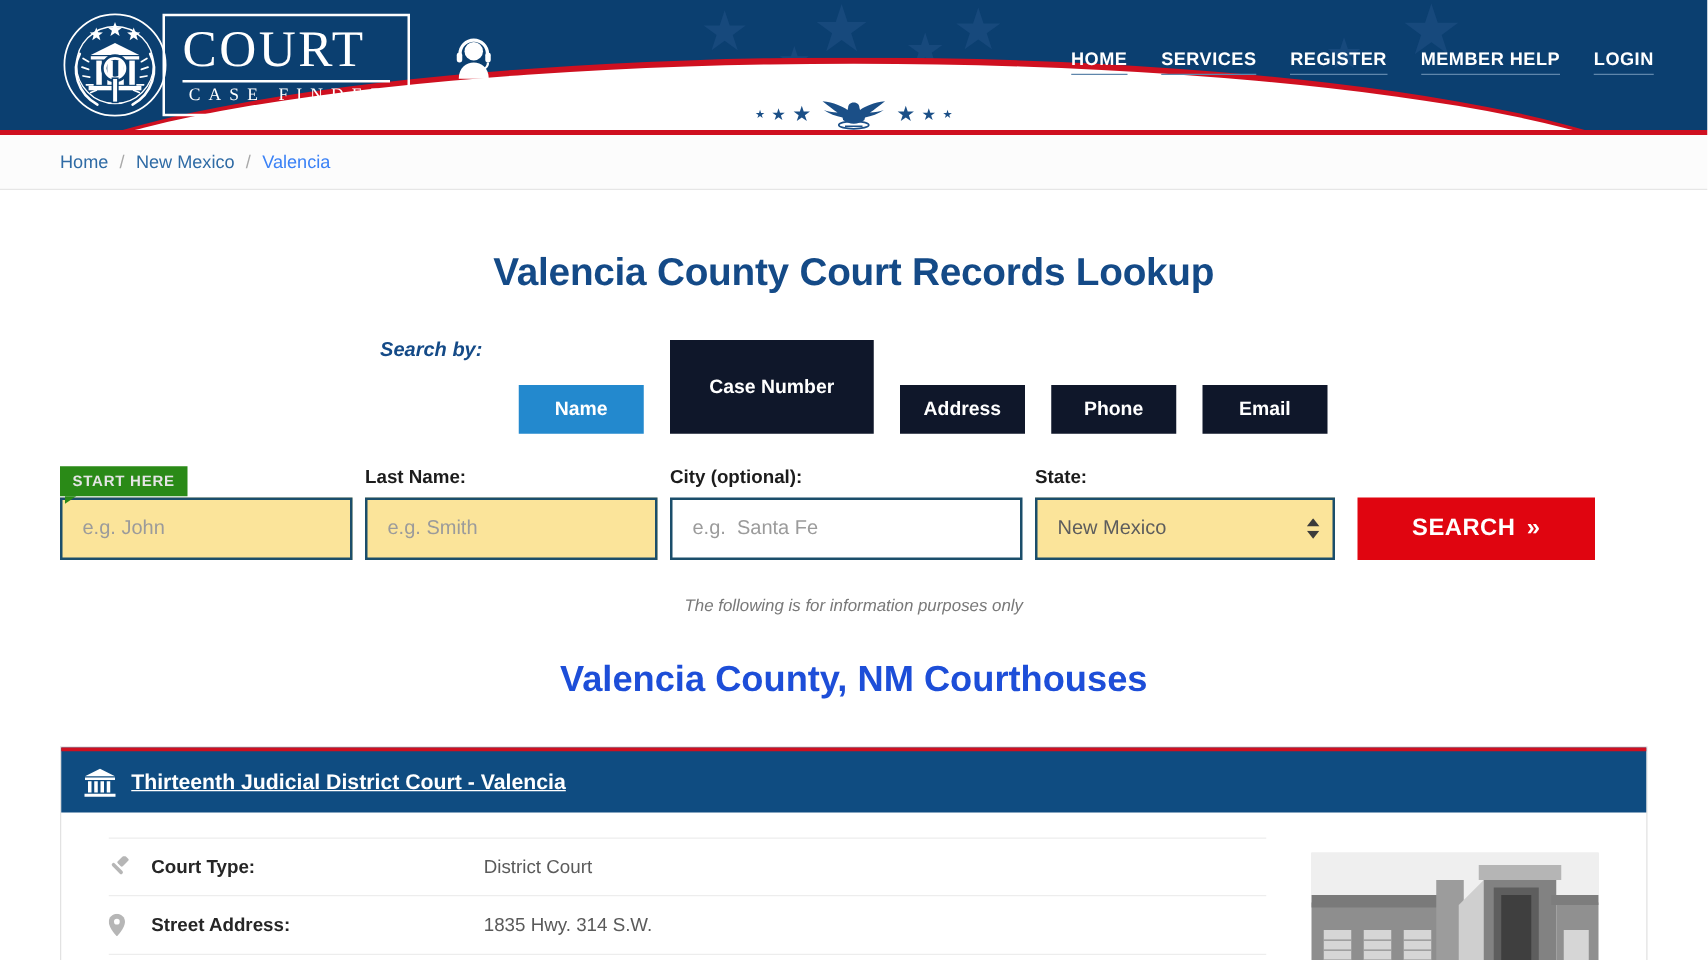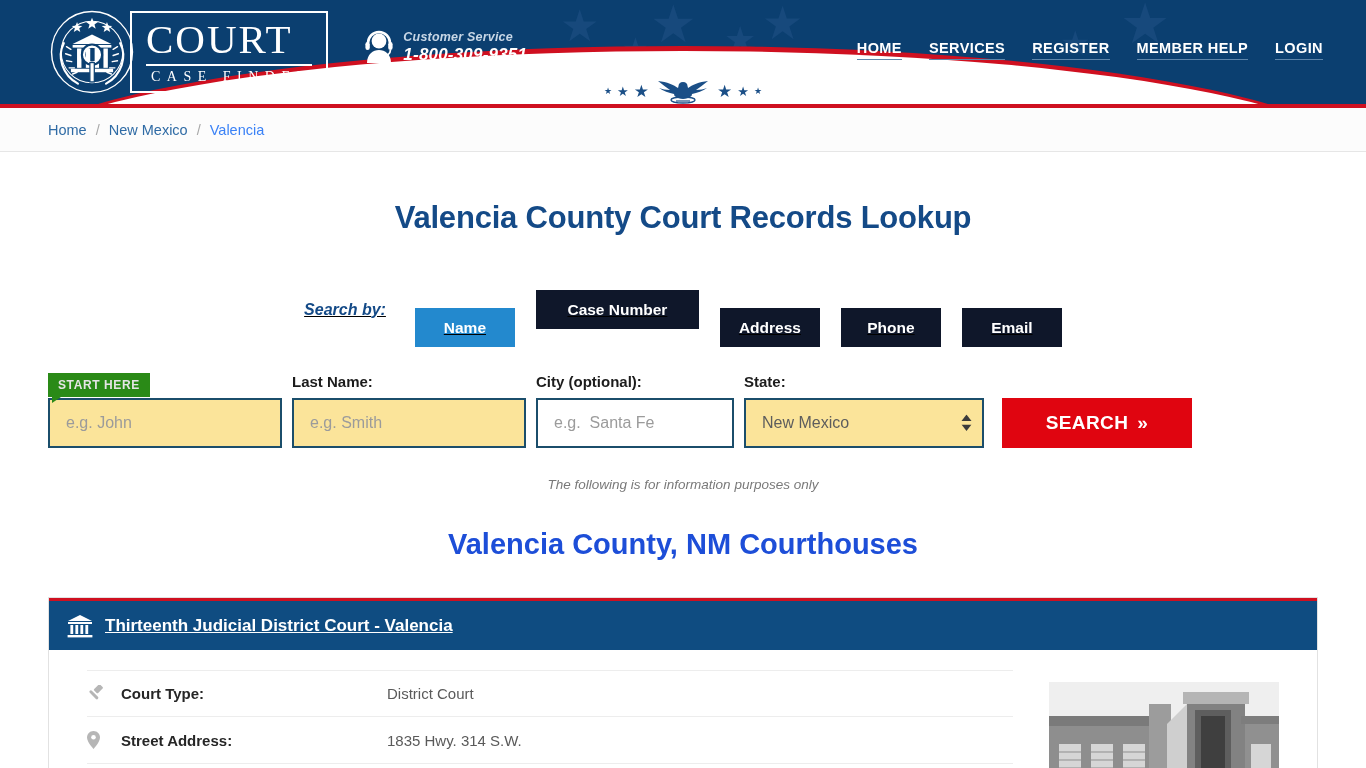--- a/index.html
+++ b/index.html
@@ -114,22 +114,22 @@
   
   .page { width: 1280px; margin: 0 auto; padding: 0 5px; }
   .page-title {
     text-align: center; color: #144a87;
     font-size: 31px; font-weight: bold;
     margin-top: 48px; letter-spacing: -.2px;
   }
 
   
   .searchby-row {
-    display: flex; align-items: center; justify-content: center;
-    gap: 21px; margin-top: 36px; text-decoration: underline;
+    display: flex; justify-content: center;
+    gap: 21px; margin-top: 36px;
   }
   .searchby-label {
     color: #144a87; font-size: 16px; font-weight: bold;
     font-style: italic; margin-right: 8px;
   }
   .tab {
     background: #0f172a; color: #ffffff;
     font-size: 15.5px; font-weight: bold;
     padding: 11px 10px; min-width: 98px; text-align: center;
     cursor: pointer; border: none; line-height: 1.1;
@@ -163,21 +163,21 @@
   .input {
     height: 50px; border: 2px solid #1b4e6b;
     background: #fbe49a; color: #8d8d8d;
     font-size: 16px; font-family: "Liberation Sans", sans-serif;
     padding: 0 16px; outline: none;
   }
   .input.white { background: #ffffff; }
   .input::placeholder { color: #9b9b9b; opacity: 1; }
   .fw-first { width: 234px; }
   .fw-last  { width: 234px; }
-  .fw-city  { width: 198px; }
+  .fw-city  { width: 282px; }
   .select-wrap { position: relative; }
   .select-wrap .input { width: 240px; padding-right: 34px; color: #5d5d5d; }
   .stepper {
     position: absolute; right: 12px; top: 50%;
     transform: translateY(-50%);
     display: flex; flex-direction: column; gap: 3px;
     pointer-events: none;
   }
   .search-btn {
     height: 50px; min-width: 190px;
@@ -303,24 +303,20 @@
 
     <div class="cs-block">
       <svg width="30" height="34" viewBox="0 0 30 34">
         <circle cx="15" cy="11" r="7.4" fill="#ffffff"></circle>
         <path d="M3 33 C3 24 9 20 15 20 C21 20 27 24 27 33 Z" fill="#ffffff"></path>
         <path d="M4 13 A11 11 0 0 1 26 13" fill="none" stroke="#ffffff" stroke-width="2.6"></path>
         <rect x="1.4" y="12" width="4.4" height="8" rx="2.2" fill="#ffffff"></rect>
         <rect x="24.2" y="12" width="4.4" height="8" rx="2.2" fill="#ffffff"></rect>
         <path d="M26.4 20 C26.4 24 23 25.6 20 25.6" fill="none" stroke="#ffffff" stroke-width="1.8"></path>
       </svg>
-      <div class="cs-text">
-        <div class="cs-label">Customer Service</div>
-        <div class="cs-phone">1-800-309-9351</div>
-      </div>
     </div>
 
     <nav class="main-nav">
       <a class="nav-link">HOME</a>
       <a class="nav-link">SERVICES</a>
       <a class="nav-link">REGISTER</a>
       <a class="nav-link">MEMBER HELP</a>
       <a class="nav-link">LOGIN</a>
     </nav>
   </div>

